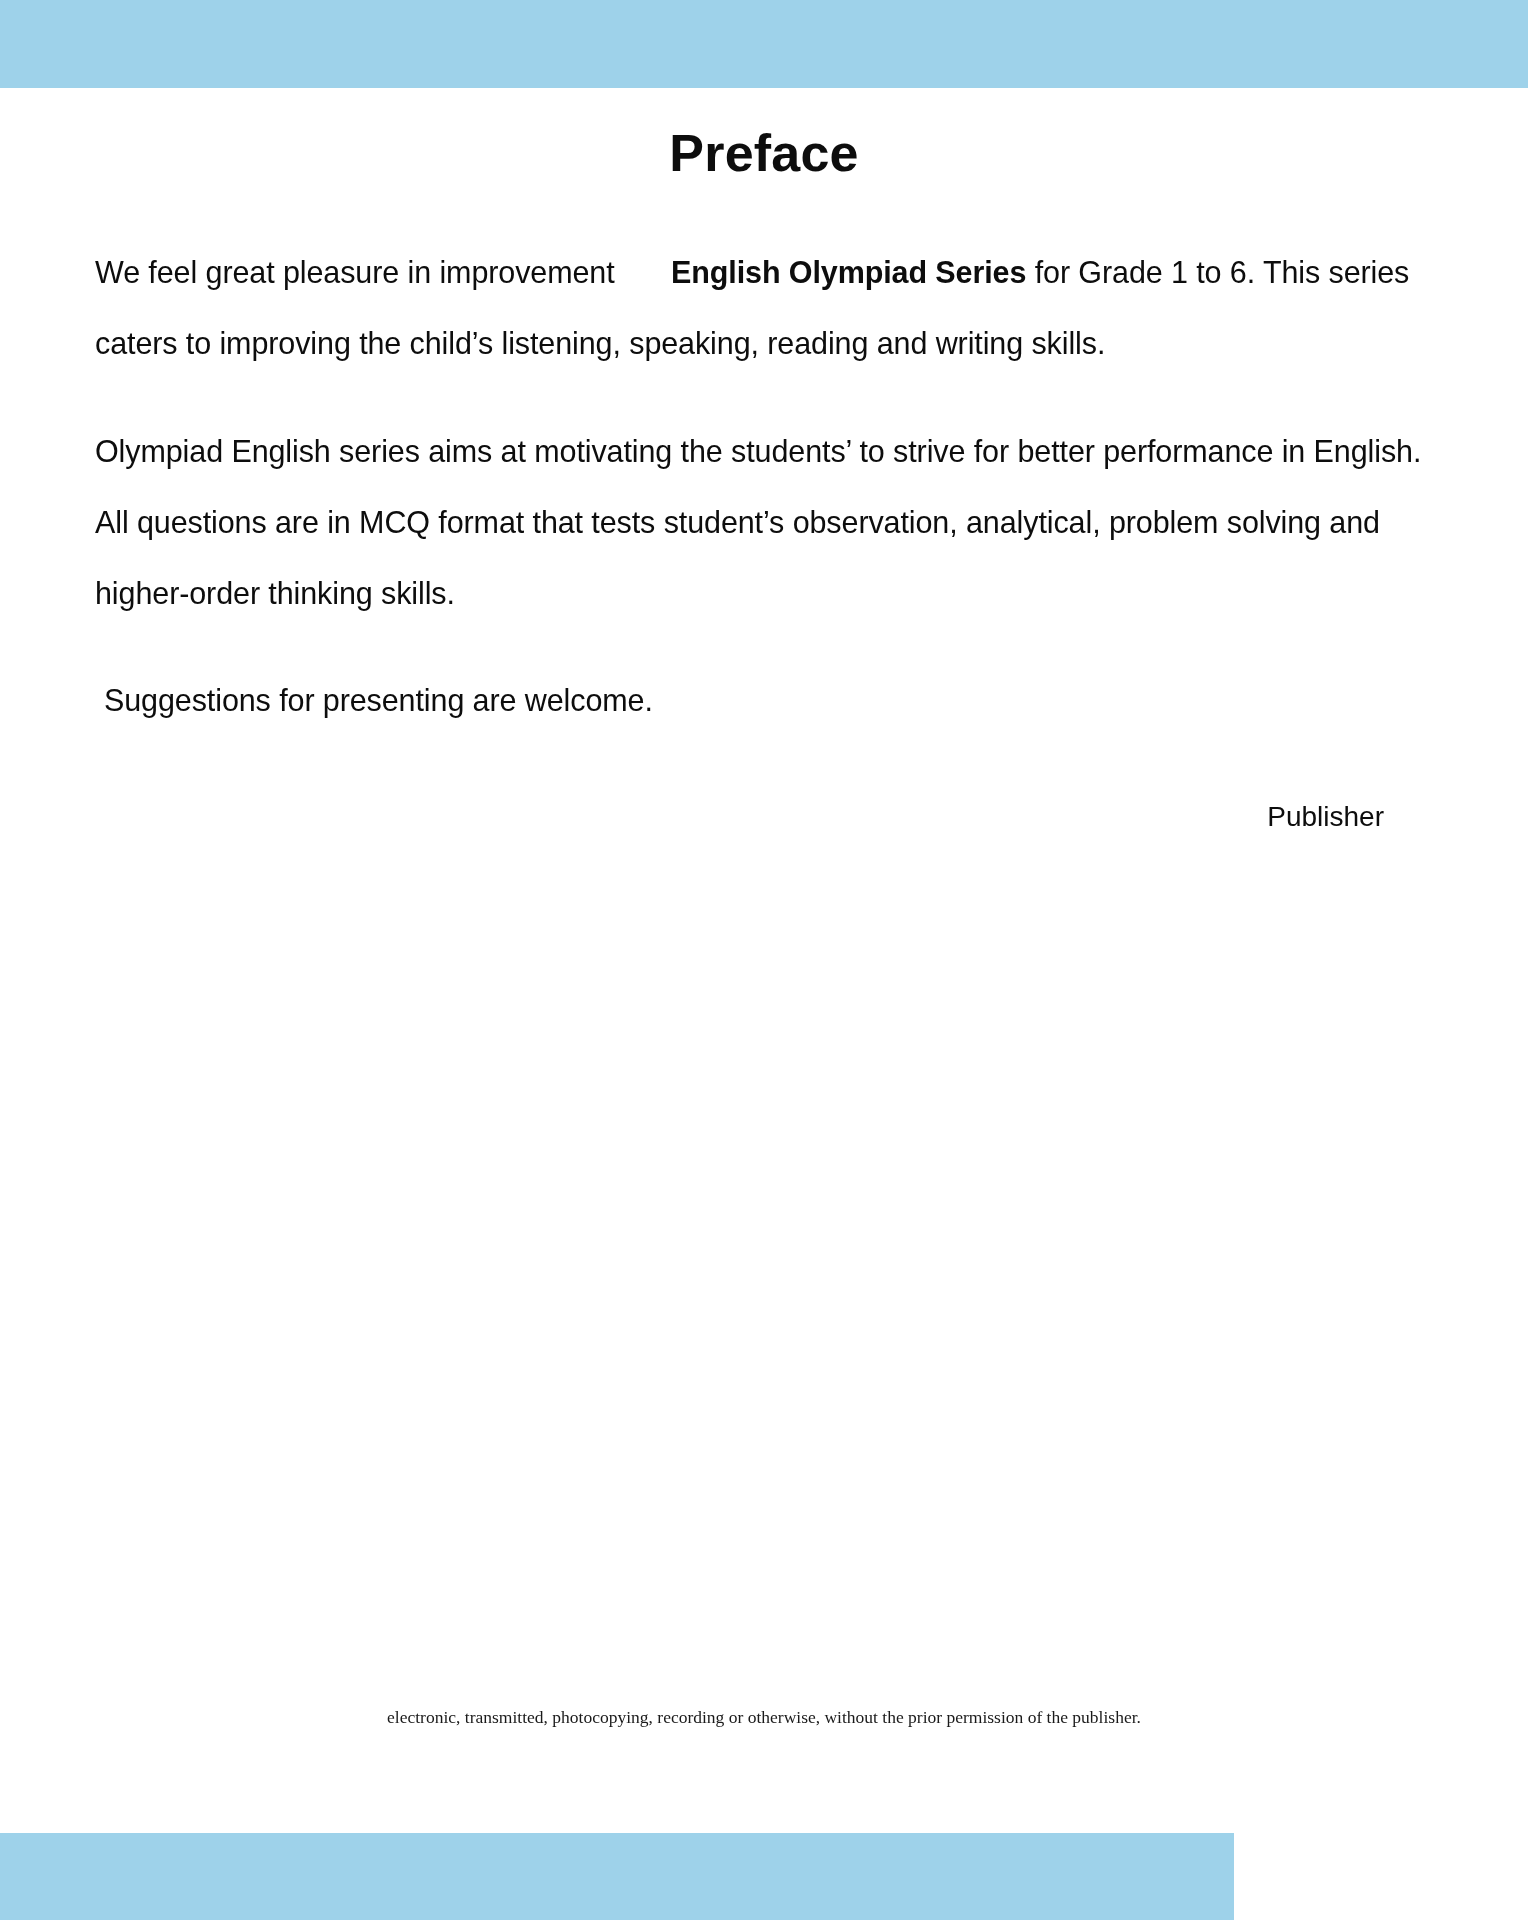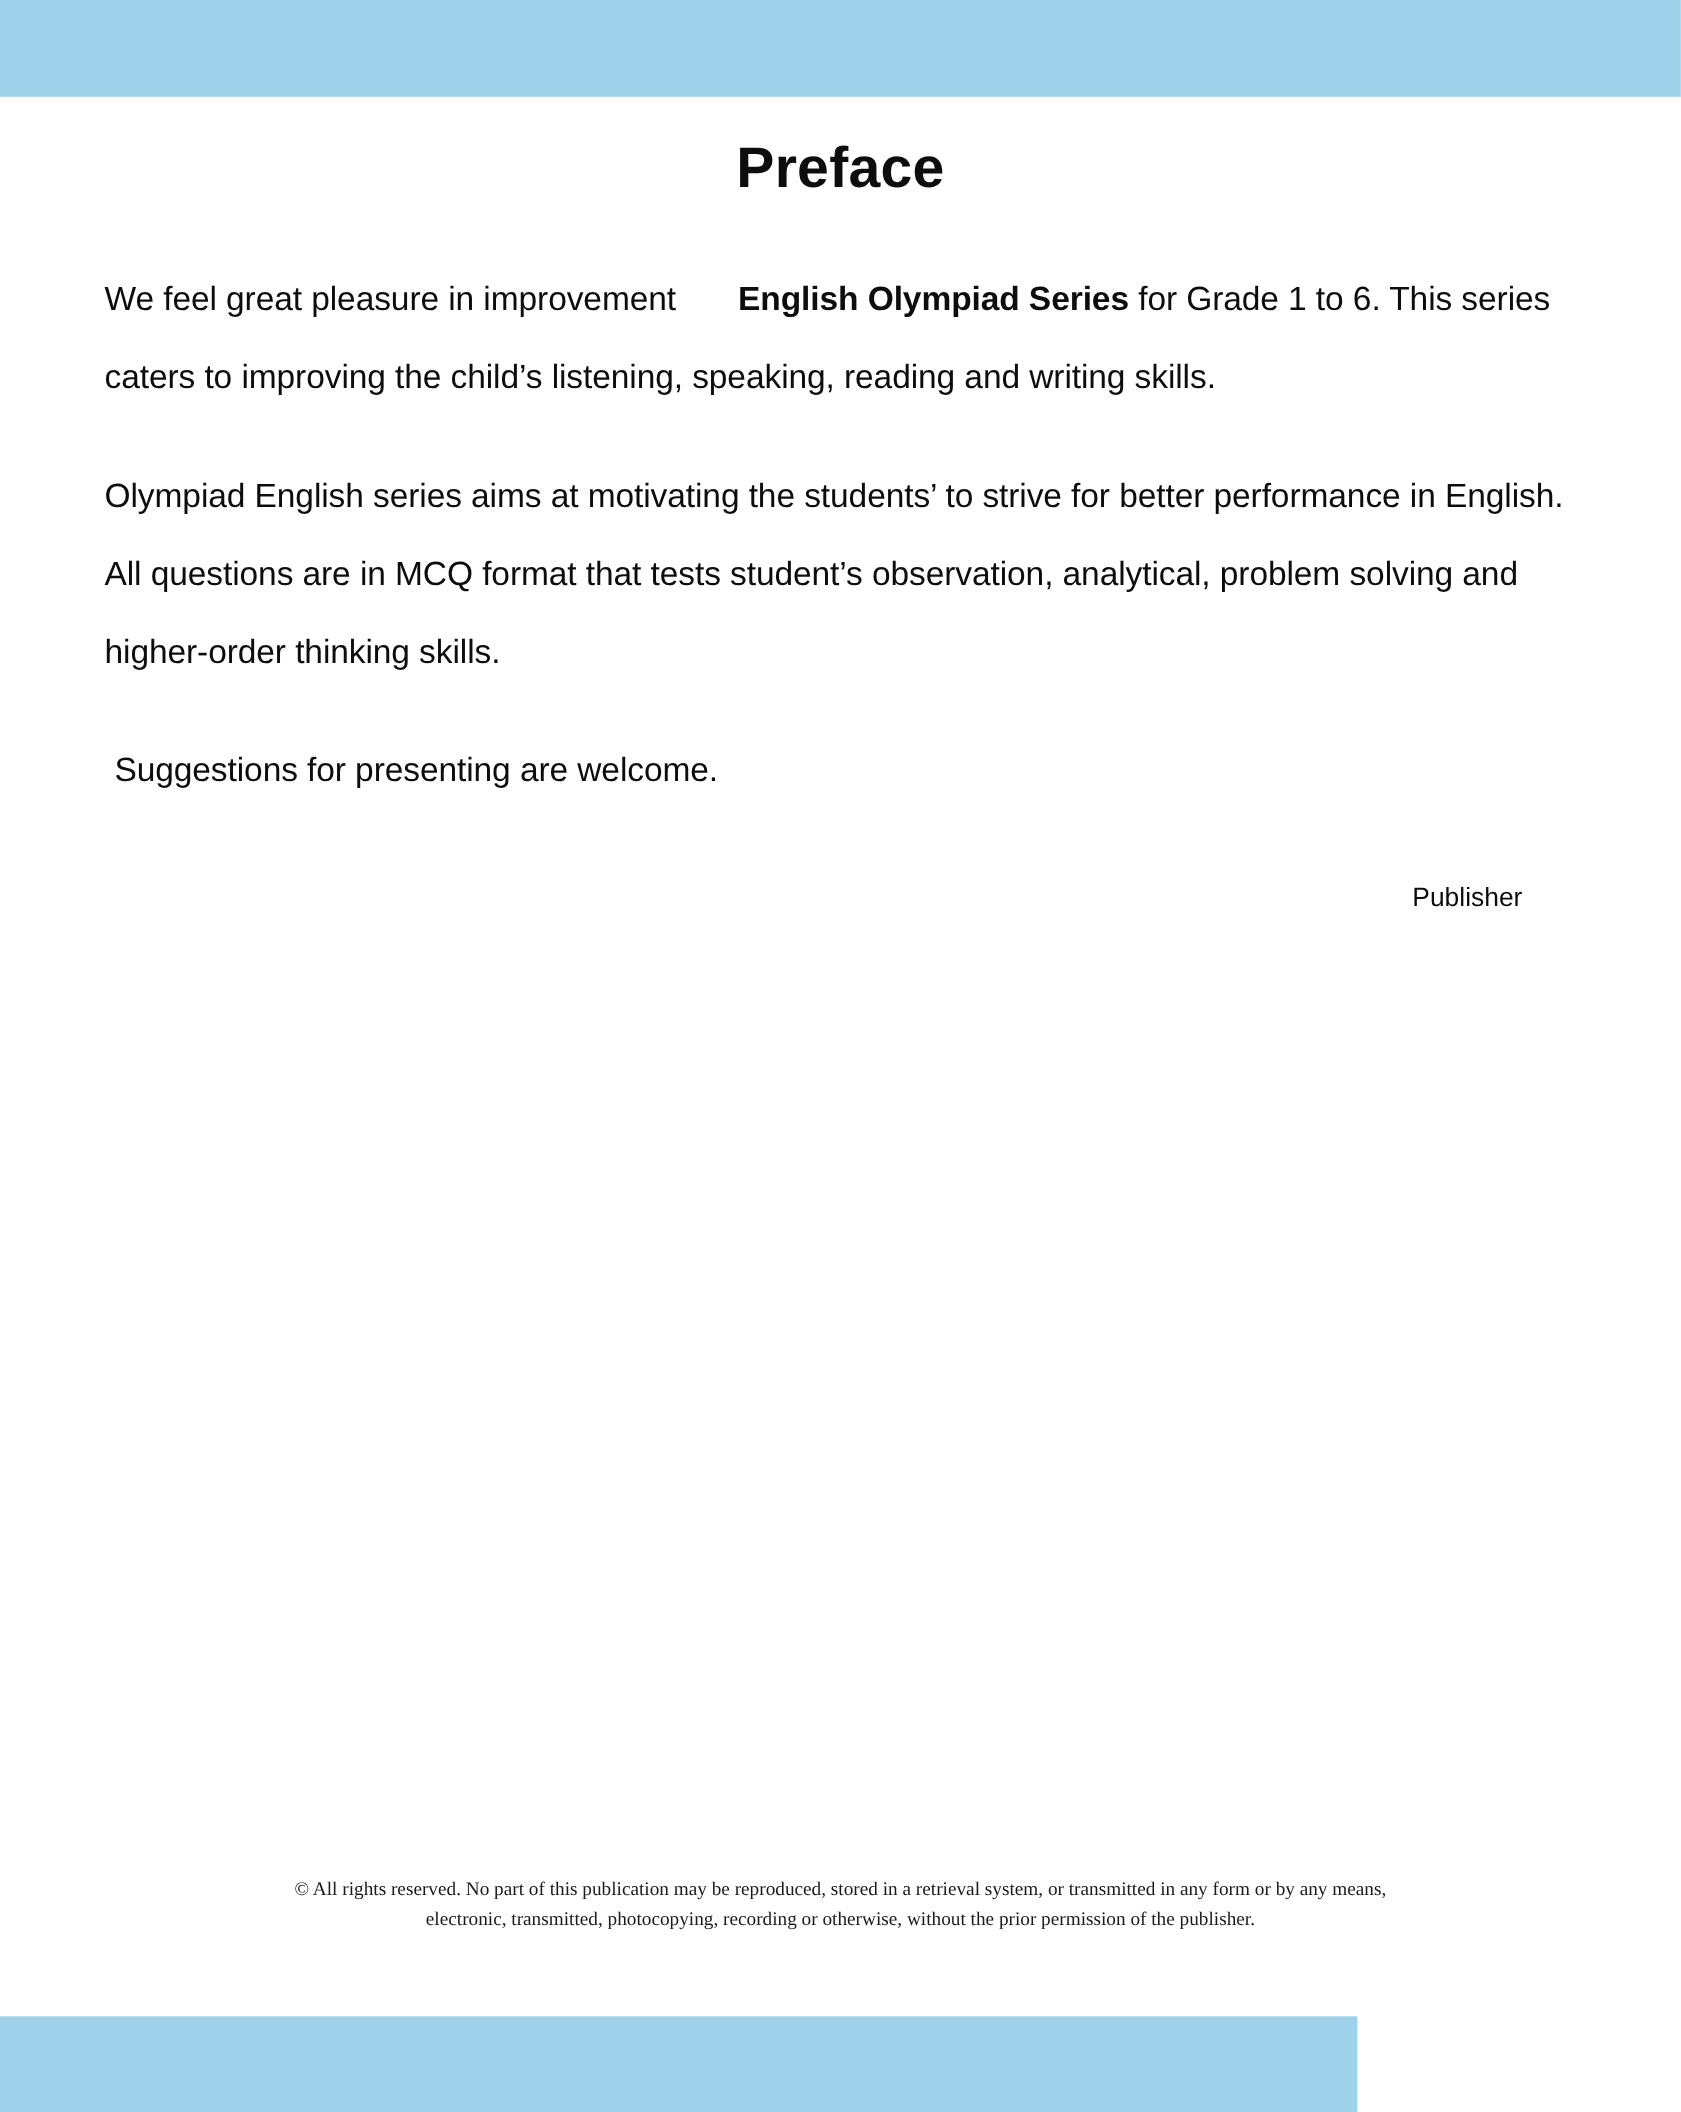--- a/index.html
+++ b/index.html
@@ -81,21 +81,21 @@
   .para .strong {
     font-weight: bold;
     margin-left: 48px;
   }
 
   .para-indent {
     padding-left: 9px;
   }
 
   .signature {
-    font-size: 24px;
+    font-size: 28px;
     line-height: 44px;
     color: #0D0D0D;
     text-align: right;
     margin: 59px 0 0 0;
     padding-right: 48px;
     font-family: "Liberation Sans", sans-serif;
   }
 
   
   .footer {
@@ -135,19 +135,18 @@
       <p class="para last-para">Olympiad English series aims at motivating the students’ to strive for better performance in English. All questions are in MCQ format that tests student’s observation, analytical, problem solving and higher-order thinking skills.</p>
 
       <p class="para para-indent">Suggestions for presenting are welcome.</p>
 
       <p class="signature">Publisher</p>
 
     </div>
   </div>
 
   <div class="footer">
-    <span class="footer-line footer-line-1">© All rights reserved. No part of this publication may be reproduced, stored in a retrieval system, or transmitted in any form or by any means,</span>
     <span class="footer-line footer-line-2">electronic, transmitted, photocopying, recording or otherwise, without the prior permission of the publisher.</span>
   </div>
 
   <div class="band-bottom"></div>
 
 </div>
 
 </body></html>

